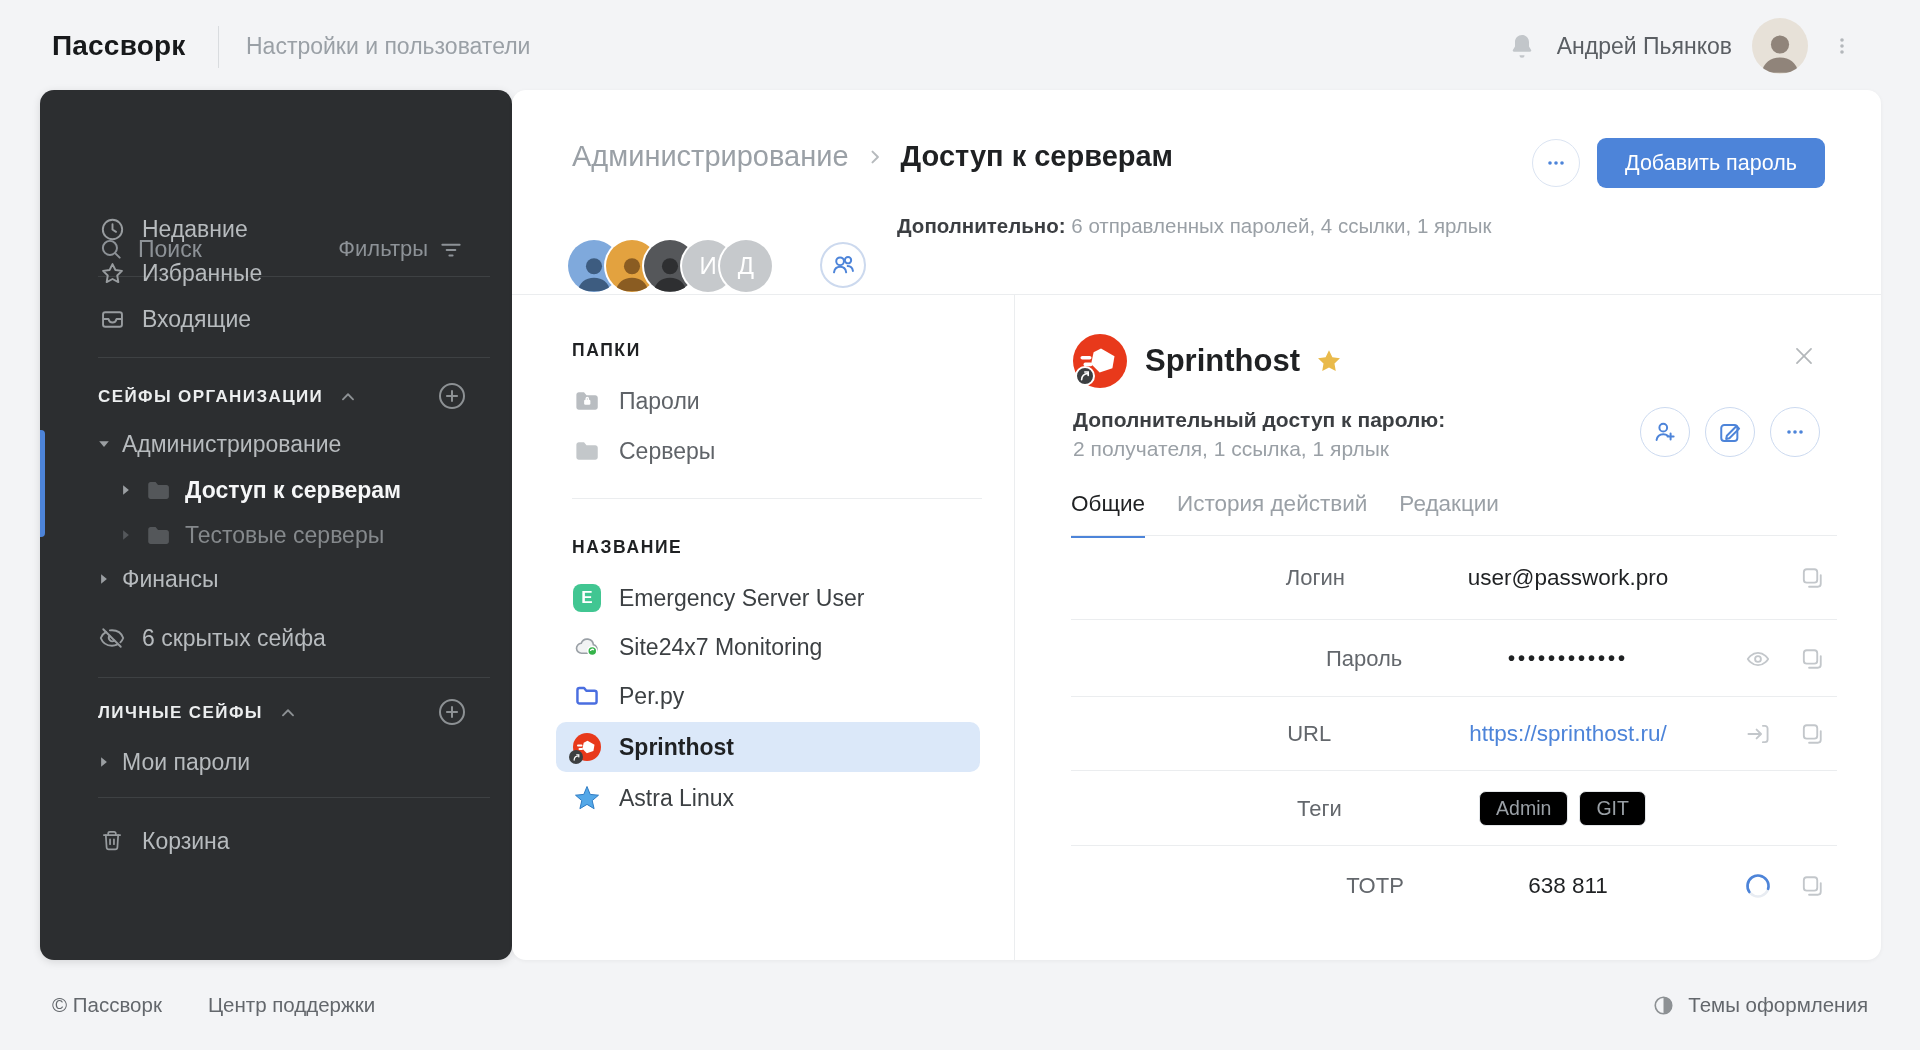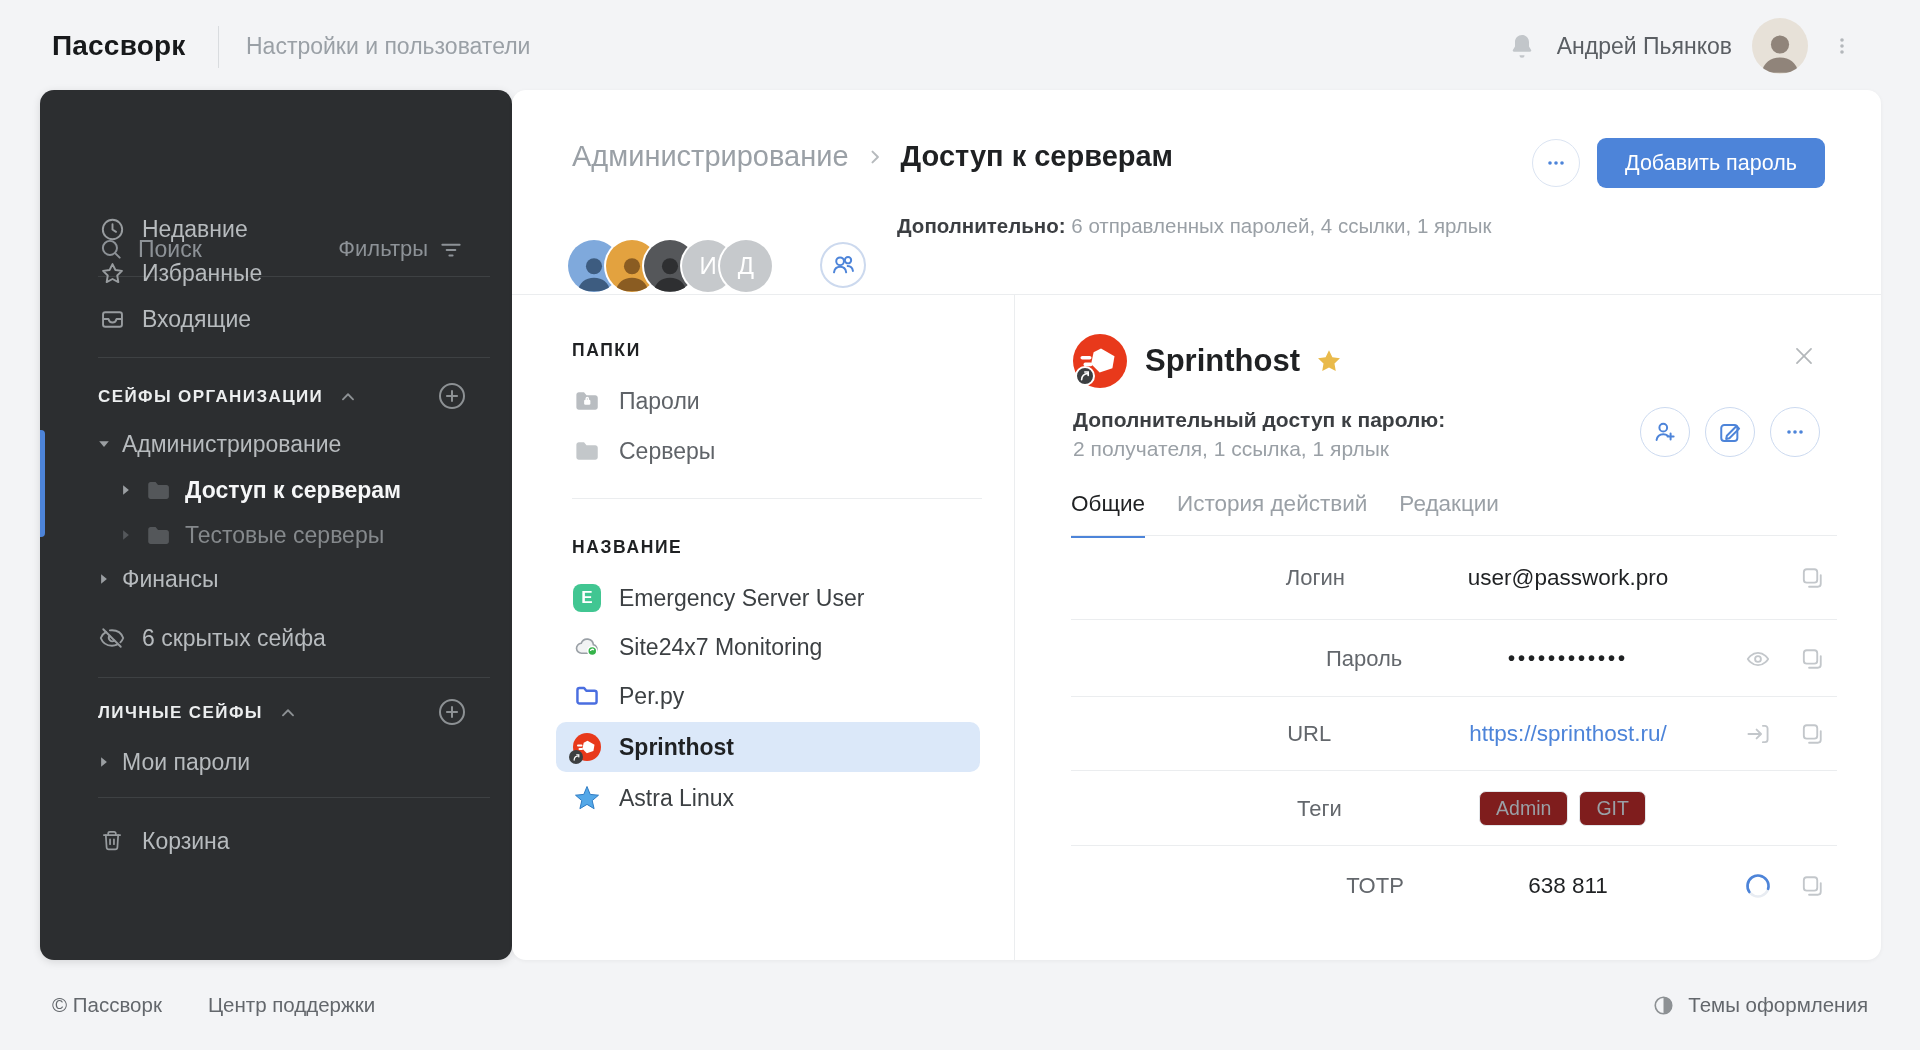--- a/index.html
+++ b/index.html
@@ -83,21 +83,21 @@
   .tabs-line { position:absolute; left:56px; top:240px; width:766px; height:1px; background:#ebedef; }
   .field-row { position:absolute; left:0; width:866px; display:flex; align-items:center; padding-left:58px;justify-content:center; }
   .field-row .divb { position:absolute; left:56px; bottom:0; width:766px; height:1px; background:#ebedef; }
   .f-label { width:182px; font-size:22px; color:#63676c; flex:none; }
   .f-value { font-size:22.5px; color:#1f2123; }
   .f-value.link { color:#4d84d9; cursor:pointer; }
   .f-value.dots { letter-spacing:3px; font-size:20px; font-weight:700; }
   .row-ic { position:absolute; color:#c3c7cb; cursor:pointer; display:flex; }
   .row-ic.copy { right:55px; }
   .row-ic.mid { right:109px; }
-  .chip { height:35px; padding:0 16px; border:1.5px solid #e3e6e9; background:#7f1d1d; border-radius:7px; color:#9aa0a6; font-size:19.5px; display:flex; align-items:center; margin-right:11px; cursor:default; }
+  .chip { height:35px; padding:0 16px; border:1.5px solid #e3e6e9; background:#000000; border-radius:7px; color:#9aa0a6; font-size:19.5px; display:flex; align-items:center; margin-right:11px; cursor:default; }
 
   
   .footer { position:absolute; left:0; top:960px; width:1920px; height:90px; display:flex; align-items:center; padding:0 52px; color:#63676c; font-size:20.5px; }
   .foot-left { display:flex; gap:46px; }
   .foot-right { margin-left:auto; display:flex; align-items:center; gap:13px; cursor:pointer; }
   .theme-ic { color:#8d9194; display:flex; }
 </style>
 </head>
 <body>
 

